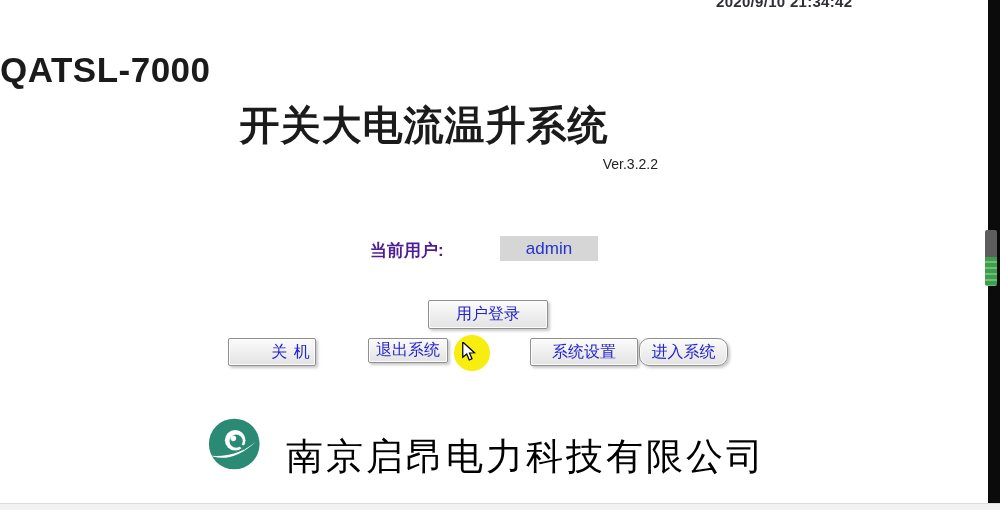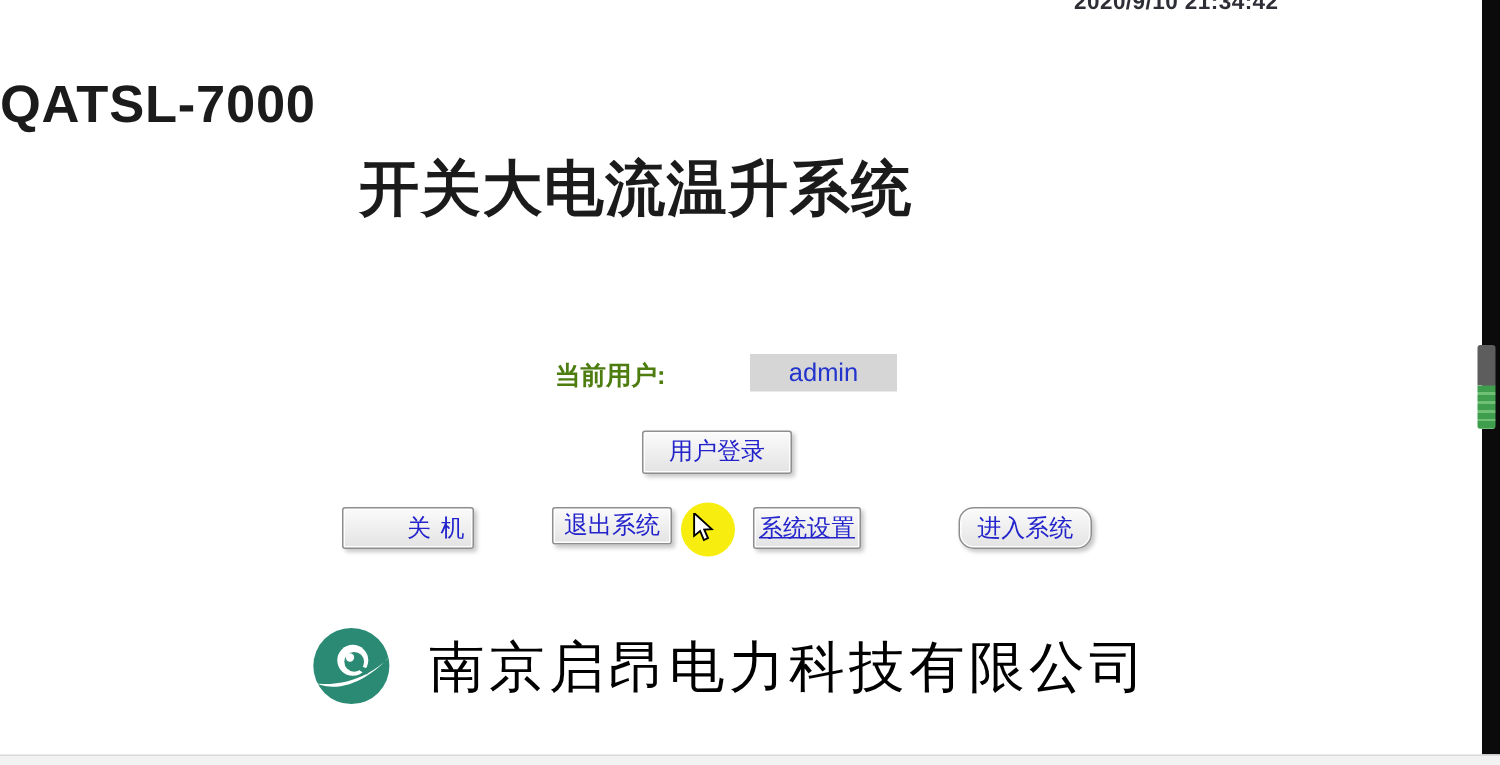--- a/index.html
+++ b/index.html
@@ -59,21 +59,21 @@
     color: #222222;
   }
 
   
   .current-user-label {
     position: absolute;
     top: 239px;
     left: 370px;
     font-size: 17px;
     font-weight: 700;
-    color: #4d7c0f;
+    color: #4c1d95;
   }
   .current-user-value {
     position: absolute;
     top: 236px;
     left: 468px;
     width: 98px;
     height: 25px;
     line-height: 25px;
     text-align: center;
     background: #d6d6d6;
@@ -91,43 +91,43 @@
     background: linear-gradient(#fbfbfb, #e3e3e3);
     border: 1px solid #8f8f8f;
     border-radius: 2px;
     box-shadow: 2px 2px 3px rgba(0,0,0,0.22), inset 0 0 0 1px #fdfdfd;
     color: #2323cc;
     font-size: 16px;
     cursor: default;
     box-sizing: border-box;
     white-space: pre;
   }
-  .btn-login   { top: 287px; left: 428px; width: 100px; height: 29px; font-family: Liberation Mono, monospace; }
+  .btn-login   { top: 300px; left: 428px; width: 120px; height: 29px; font-family: Liberation Mono, monospace; }
   .btn-shutdown{ top: 338px; left: 228px; width: 88px;  height: 28px; letter-spacing: 1px; padding-left: 38px; }
   .btn-exit    { top: 338px; left: 368px; width: 80px;  height: 25px; }
-  .btn-settings{ top: 338px; left: 502px; width: 72px;  height: 28px; text-decoration: underline; }
+  .btn-settings{ top: 338px; left: 530px; width: 108px;  height: 28px; }
   .btn-enter   { top: 338px; left: 639px; width: 89px;  height: 28px; border-radius: 10px; }
 
   
   .cursor-highlight {
     position: absolute;
     top: 335px;
     left: 454px;
     width: 36px;
     height: 36px;
     border-radius: 50%;
     background: #f7ed0e;
   }
   .cursor-highlight svg { position: absolute; top: 7px; left: 7px; }
 
   
   .company-logo { position: absolute; top: 415px; left: 207px; }
   .company-name {
     position: absolute;
-    top: 420px;
+    top: 432px;
     left: 286px;
     font-family: "Liberation Serif", serif;
     font-size: 37px;
     color: #000000;
     letter-spacing: 3px;
     white-space: nowrap;
   }
 
   
   .right-edge-bar {
@@ -167,20 +167,21 @@
 </style>
 </head>
 <body>
 
 <div id="screen">
 
   <div class="timestamp">2020/9/10 21:34:42</div>
 
   <div class="product-title">QATSL-7000</div>
   <div class="system-title">开关大电流温升系统</div>
+  <div class="version">Ver.3.2.2</div>
 
   <div class="current-user-label">当前用户:</div>
   <div class="current-user-value">admin</div>
 
   <div class="btn btn-login">用户登录</div>
 
   <div class="btn btn-shutdown">关 机</div>
   <div class="btn btn-exit">退出系统</div>
   <div class="btn btn-settings">系统设置</div>
   <div class="btn btn-enter">进入系统</div>

